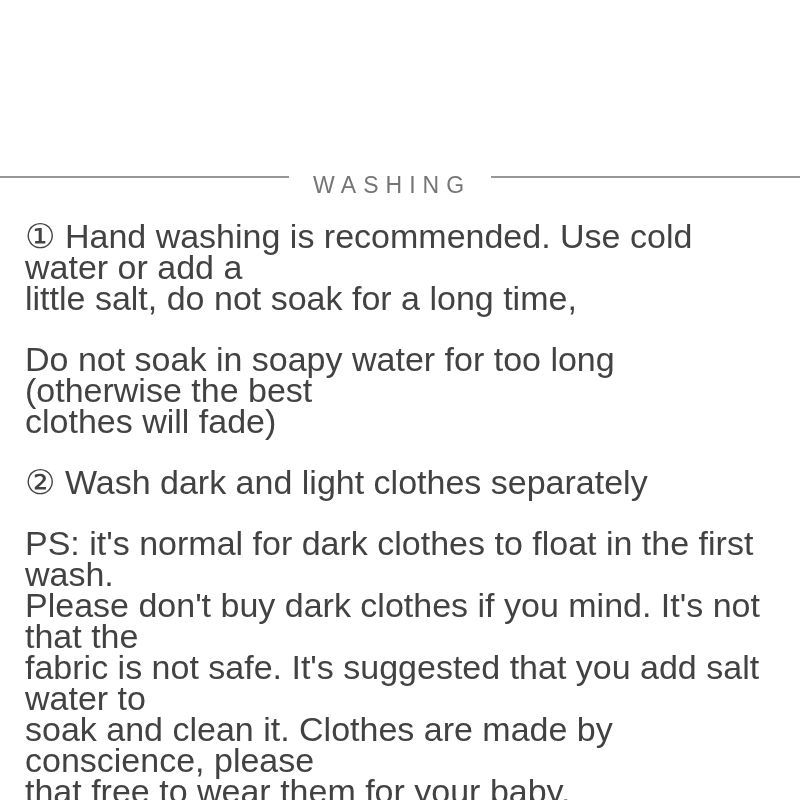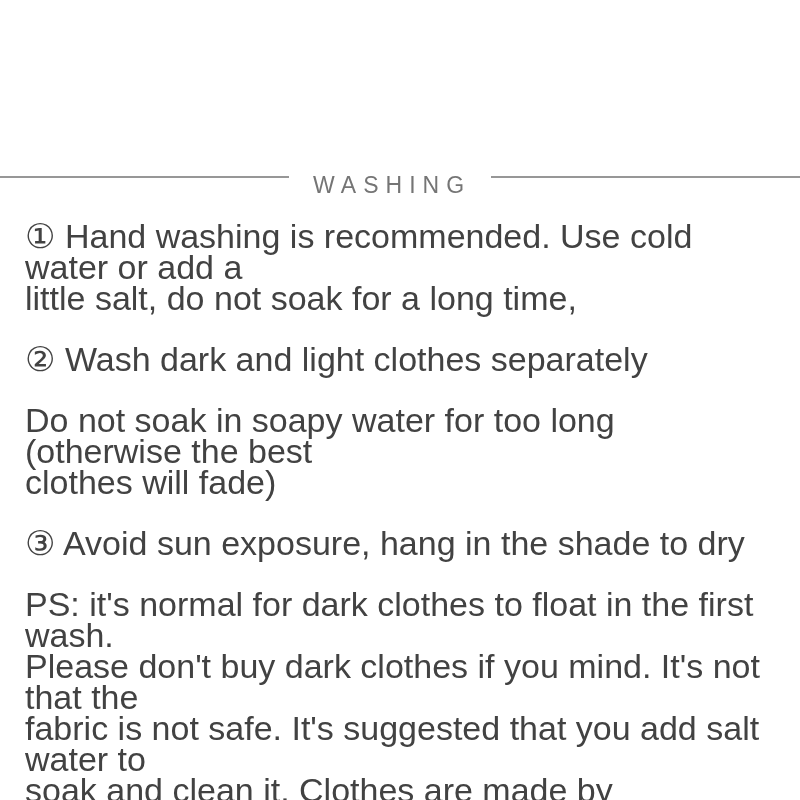--- a/index.html
+++ b/index.html
@@ -63,24 +63,23 @@
 
   <div class="header">
     <div class="rule rule-left"></div>
     <div class="title">WASHING</div>
     <div class="rule rule-right"></div>
   </div>
 
   <div class="content">
     <p>① Hand washing is recommended. Use cold water or add a
 little salt, do not soak for a long time,</p>
-    <p>② Wash dark and light clothes separately</p>
     <p>Do not soak in soapy water for too long (otherwise the best
 clothes will fade)</p>
-    <p>③ Avoid sun exposure, hang in the shade to dry</p>
+    <p>② Wash dark and light clothes separately</p>
     <p>PS: it's normal for dark clothes to float in the first wash.
 Please don't buy dark clothes if you mind. It's not that the
 fabric is not safe. It's suggested that you add salt water to
 soak and clean it. Clothes are made by conscience, please
 that free to wear them for your baby.</p>
   </div>
 
 </div>
 
 </body></html>

